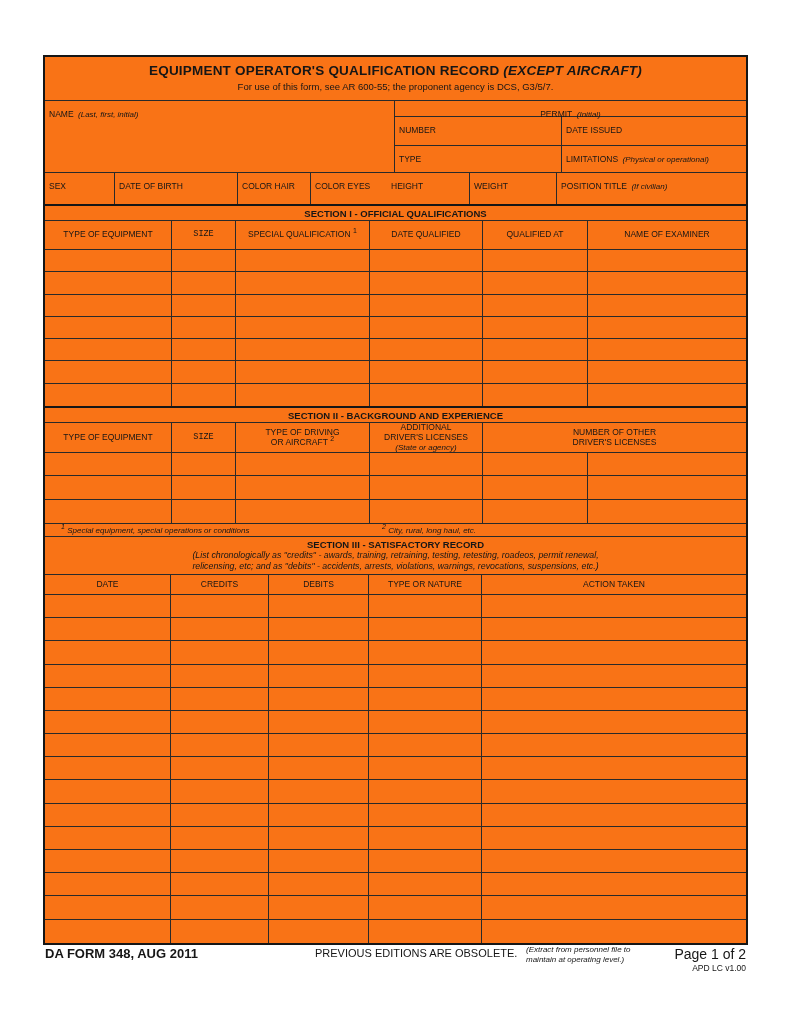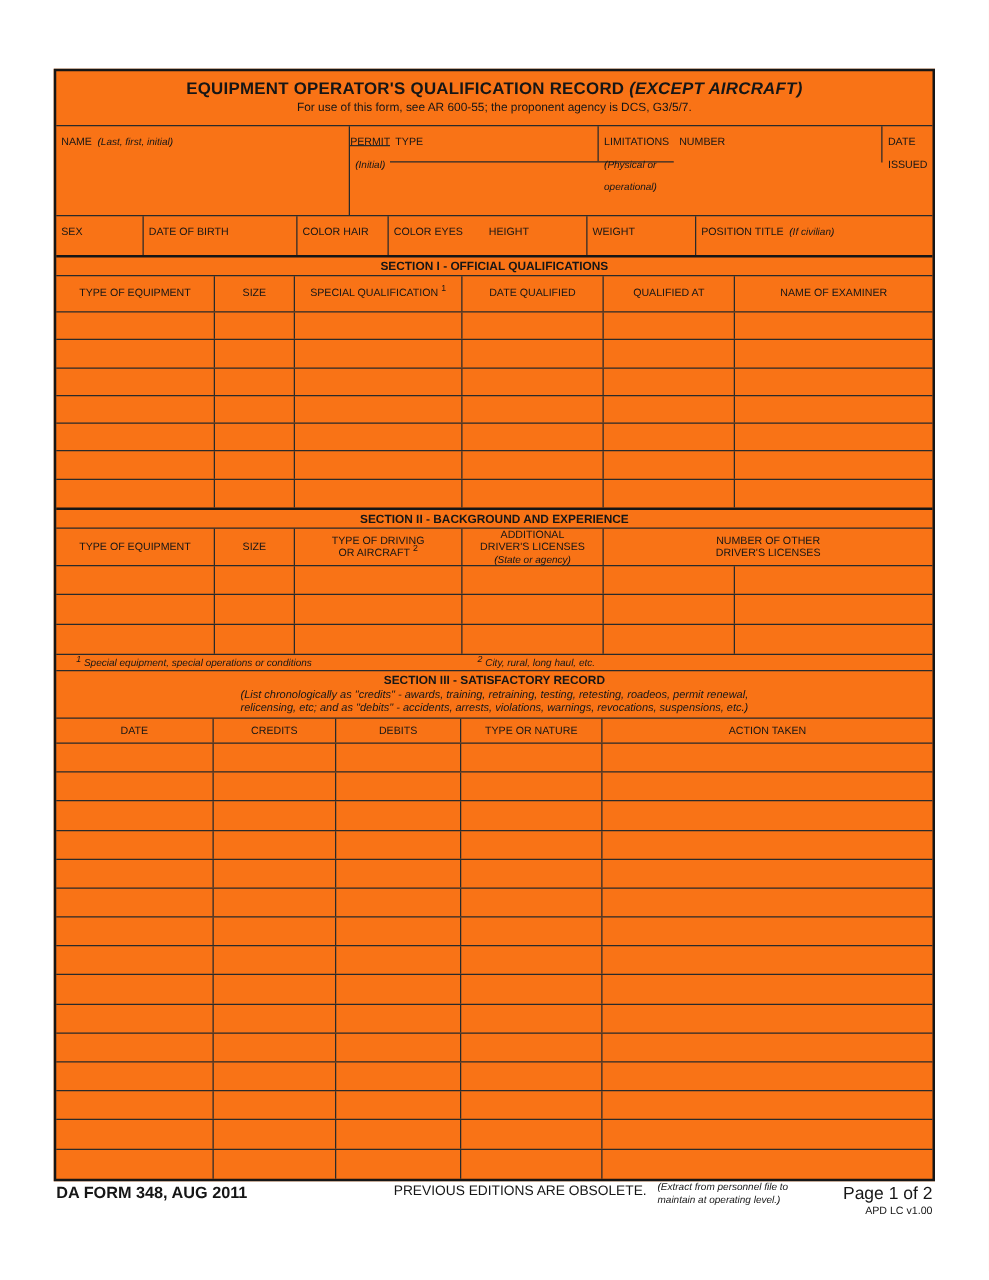--- a/index.html
+++ b/index.html
@@ -19,21 +19,21 @@
 
   
   .title-cell { height:44px; text-align:center; border-bottom:1px solid #2a2a2a; padding-top:6px; }
   .title-line { font-size:13.5px; font-weight:bold; letter-spacing:.2px; }
   .title-suffix { font-style:italic; font-weight:bold; }
   .subtitle { font-size:9.5px; margin-top:3px; }
 
   
   .np-block { display:flex; height:72px; border-bottom:1px solid #2a2a2a; }
   .name-cell { width:350px; border-right:1px solid #2a2a2a; padding:2px 4px; }
-  .permit-block { flex:1; display:flex; flex-direction:row; }
+  .permit-block { flex:1; display:flex; flex-direction:column; }
   .permit-header { height:16px; text-align:center; border-bottom:1px solid #2a2a2a; padding-top:2px; }
   .permit-row { display:flex; border-bottom:1px solid #2a2a2a; height:29px; }
   .permit-row:last-child { border-bottom:none; flex:1; }
   .permit-row .fcell { padding:2px 4px; }
   .permit-row .fcell:first-child { width:167px; border-right:1px solid #2a2a2a; }
   .permit-row .fcell:last-child { flex:1; }
 
   
   .vitals-row { display:flex; height:33px; border-bottom:2px solid #161616; }
   .vitals-row .fcell { border-right:1px solid #2a2a2a; padding:2px 4px; }
@@ -54,21 +54,21 @@
                display:flex; flex-direction:column; justify-content:center;
                border-right:1px solid #2a2a2a; line-height:1.15; }
   .thead .hc:last-child { border-right:none; flex:1; }
 
   .trow { display:flex; border-bottom:1px solid #2a2a2a; }
   .tbody .trow:last-child { border-bottom:none; }
   .tc { border-right:1px solid #2a2a2a; }
   .tc:last-child { border-right:none; flex:1; }
 
   
-  .cw1 { width:127px; } .cw2 { width:64px; } .cw3 { width:134px; }
+  .cw1 { width:127px; } .cw2 { width:64px;font-family:Liberation Mono, monospace; } .cw3 { width:134px; }
   .cw4 { width:113px; } .cw5 { width:105px; }
   
   .dw1 { width:126px; } .dw2 { width:98px; } .dw3 { width:100px; } .dw4 { width:113px; }
 
   .s1-head { height:29px; }
   .s1-row  { height:22.3px; }
   .s2-head { height:30px; }
   .s2-row  { height:23.3px; }
   .s3-head { height:20px; }
   .s3-row  { height:23.2px; }
@@ -110,38 +110,38 @@
 
     <div class="np-block">
       <div class="name-cell">
         <span class="lbl">NAME</span>
         <span class="hint">(Last, first, initial)</span>
       </div>
       <div class="permit-block">
         <div class="permit-header">
           <span class="lbl">PERMIT</span>
           <span class="hint">(Initial)</span>
+        </div>
+        <div class="permit-row">
+          <div class="fcell">
+            <span class="lbl">NUMBER</span>
+          </div>
+          <div class="fcell">
+            <span class="lbl">DATE ISSUED</span>
+          </div>
         </div>
         <div class="permit-row">
           <div class="fcell">
             <span class="lbl">TYPE</span>
           </div>
           <div class="fcell">
             <span class="lbl">LIMITATIONS</span>
             <span class="hint">(Physical or operational)</span>
           </div>
         </div>
-        <div class="permit-row">
-          <div class="fcell">
-            <span class="lbl">NUMBER</span>
-          </div>
-          <div class="fcell">
-            <span class="lbl">DATE ISSUED</span>
-          </div>
-        </div>
       </div>
     </div>
 
     <div class="vitals-row">
       <div class="fcell" style="width:70px">
         <span class="lbl">SEX</span>
       </div>
       <div class="fcell" style="width:123px">
         <span class="lbl">DATE OF BIRTH</span>
       </div>

